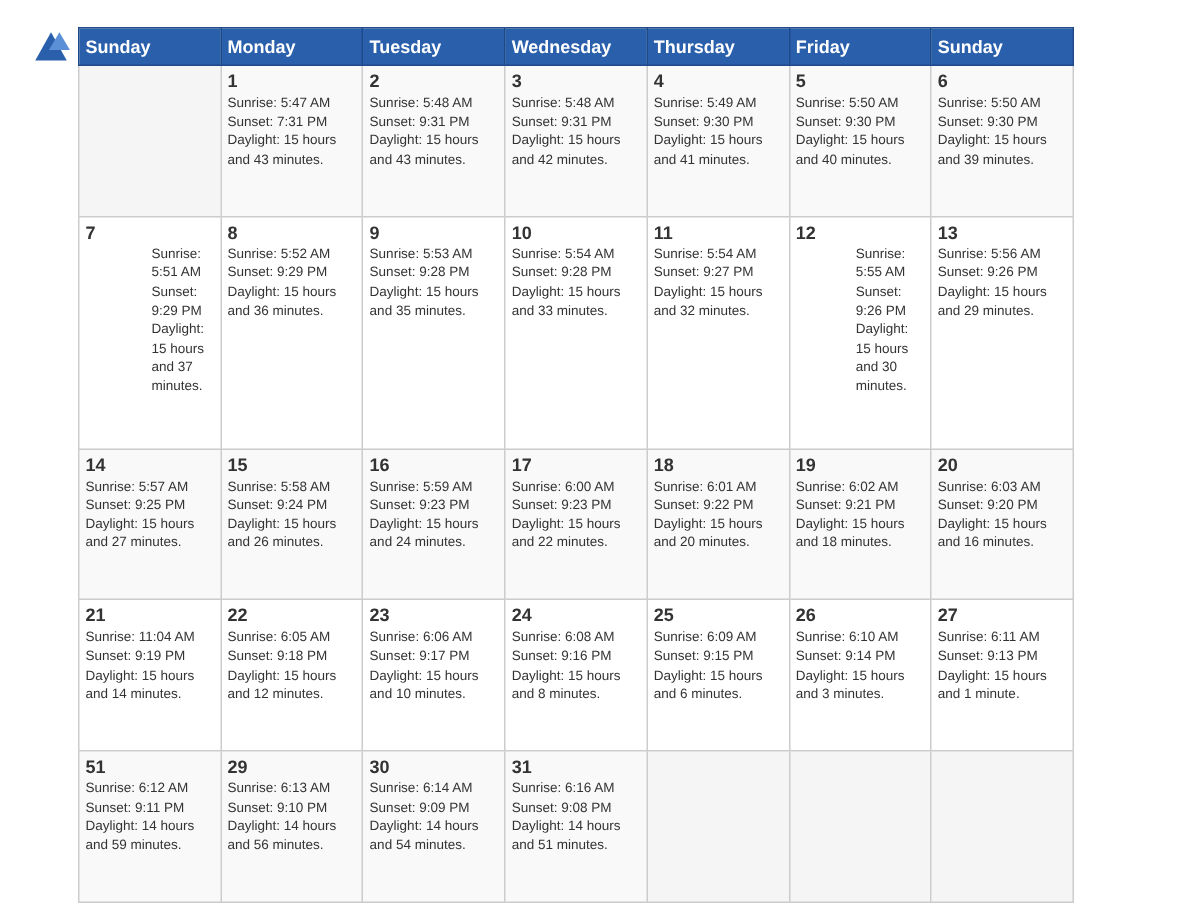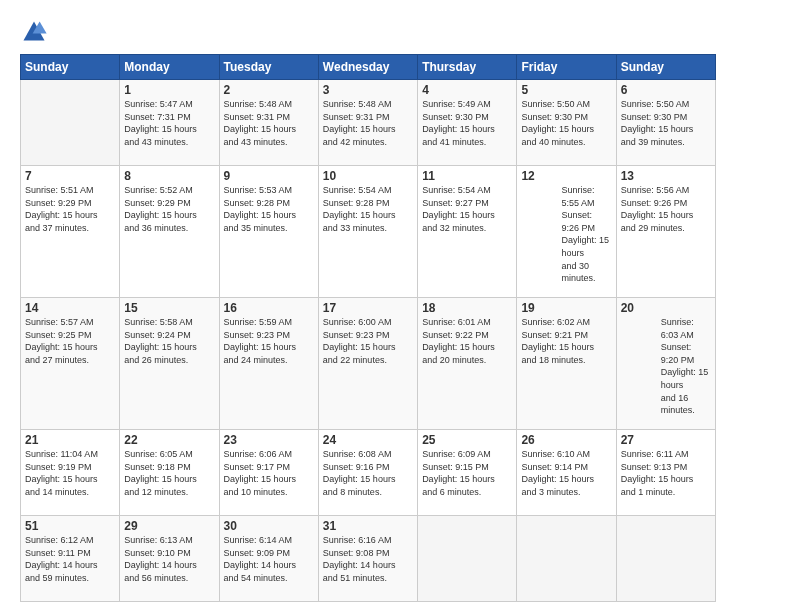--- a/index.html
+++ b/index.html
@@ -8,21 +8,21 @@
       background: #fff;
       width: 792px;
       height: 612px;
       overflow: hidden;
     }
     .page {
       width: 736px;
       height: 612px;
       padding: 18px 20px 10px 20px;
       display: flex;
-      flex-direction: column;
+      flex-direction: row;
       border-radius: 26px;
     }
     .header {
       display: flex;
       justify-content: space-between;
       align-items: flex-start;
       margin-bottom: 8px;
     }
     .logo {
       display: flex;
@@ -179,21 +179,21 @@
             <span class="day-number">6</span>
             <div class="day-info" style="white-space: pre-line;">Sunrise: 5:50 AM
 Sunset: 9:30 PM
 Daylight: 15 hours
 and 39 minutes.</div>
           </td>
         </tr>
         <tr>
           <td>
             <span class="day-number">7</span>
-            <div class="day-info" style="white-space: pre-line;">Sunrise: 5:51 AM
+            <div class="day-info" style="white-space: pre-line; margin-left: 44px;">Sunrise: 5:51 AM
 Sunset: 9:29 PM
 Daylight: 15 hours
 and 37 minutes.</div>
           </td>
           <td>
             <span class="day-number">8</span>
             <div class="day-info" style="white-space: pre-line;">Sunrise: 5:52 AM
 Sunset: 9:29 PM
 Daylight: 15 hours
 and 36 minutes.</div>
@@ -272,21 +272,21 @@
           </td>
           <td>
             <span class="day-number">19</span>
             <div class="day-info" style="white-space: pre-line;">Sunrise: 6:02 AM
 Sunset: 9:21 PM
 Daylight: 15 hours
 and 18 minutes.</div>
           </td>
           <td>
             <span class="day-number">20</span>
-            <div class="day-info" style="white-space: pre-line; margin-left: 40px;">Sunrise: 6:03 AM
+            <div class="day-info" style="white-space: pre-line;">Sunrise: 6:03 AM
 Sunset: 9:20 PM
 Daylight: 15 hours
 and 16 minutes.</div>
           </td>
         </tr>
         <tr>
           <td>
             <span class="day-number">21</span>
             <div class="day-info" style="white-space: pre-line;">Sunrise: 11:04 AM
 Sunset: 9:19 PM

